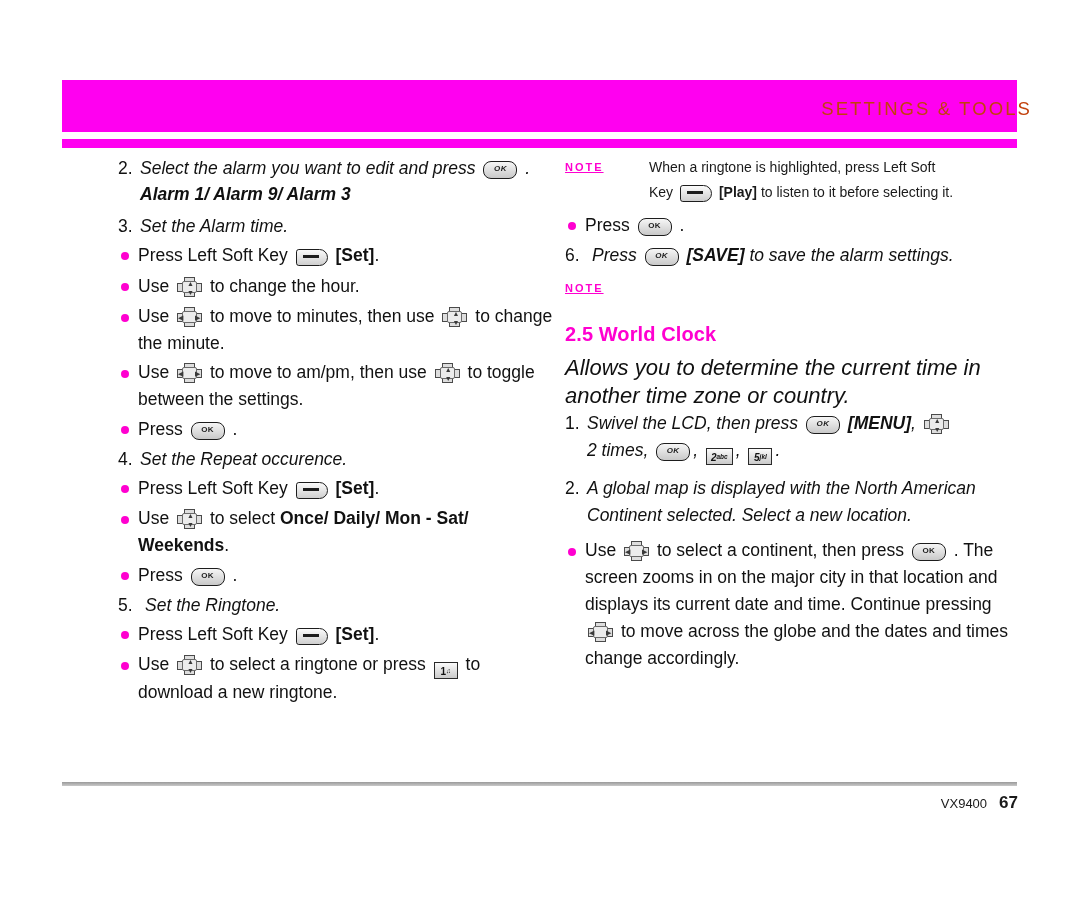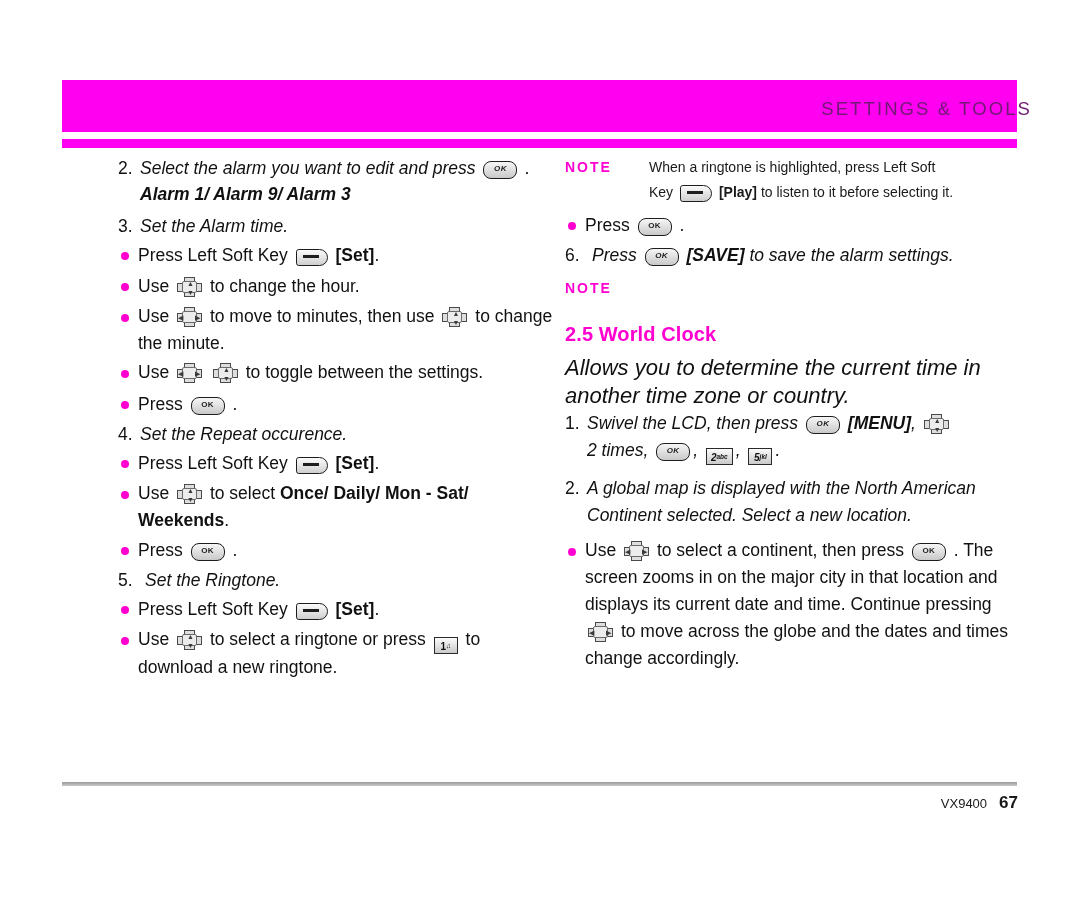--- a/index.html
+++ b/index.html
@@ -10,21 +10,21 @@
   }
   .page{position:absolute;inset:0;}
 
   
   .hdr-band{
     position:absolute;left:62px;top:80px;width:955px;height:52px;
     background:#ff00f0;
   }
   .hdr-title{
     position:absolute;right:48px;top:98px;
-    color:#701a75;font-size:18.5px;letter-spacing:2.1px;
+    color:#c2410c;font-size:18.5px;letter-spacing:2.1px;
     font-weight:400;white-space:nowrap;
   }
   .hdr-rule{
     position:absolute;left:62px;top:139px;width:955px;height:9px;
     background:#ff00f0;
   }
 
   
   .col{position:absolute;top:155px;}
   .col-left{left:118px;width:440px;}
@@ -117,21 +117,21 @@
     font-size:10px;font-weight:bold;color:#111;
     line-height:16px;letter-spacing:0;
     box-sizing:border-box;
   }
   .k-num sup{font-size:6.5px;font-weight:bold;vertical-align:2px;}
 
   
   .note{position:relative;display:flex;margin-bottom:2px;}
   .note-lbl{
     flex:0 0 84px;color:#ff00d0;font-weight:bold;
-    font-size:14px;letter-spacing:2px;line-height:24px;
+    font-size:11px;letter-spacing:2px;line-height:24px;text-decoration:underline;
   }
   .note-body{flex:1;font-size:14px;line-height:25px;color:#1a1a1a;}
 
   
   .sec-h{
     color:#ff00d0;font-weight:bold;font-size:20px;
     margin:23px 0 8px 0;letter-spacing:.1px;
   }
   .para{font-size:22px;line-height:28px;font-style:italic;}
 
@@ -220,20 +220,21 @@
     <div class="bul tight">
       <span class="dot">
           <i></i>
         </span>
       <span class="txt">
         <span>Use</span>
         <span class="ico k-nav horz">
           <span class="cx"></span><span class="cy"></span><span class="inner"></span>
           <span class="ar a-lf">◀</span><span class="ar a-rt">▶</span>
         </span>
+        <span>to move to am/pm, then use</span>
         <span class="ico k-nav vert">
           <span class="cx"></span><span class="cy"></span><span class="inner"></span>
           <span class="ar a-up">▲</span><span class="ar a-dn">▼</span>
         </span>
         <span>to toggle between the settings.</span>
       </span>
     </div>
 
     <div class="bul">
       <span class="dot">

